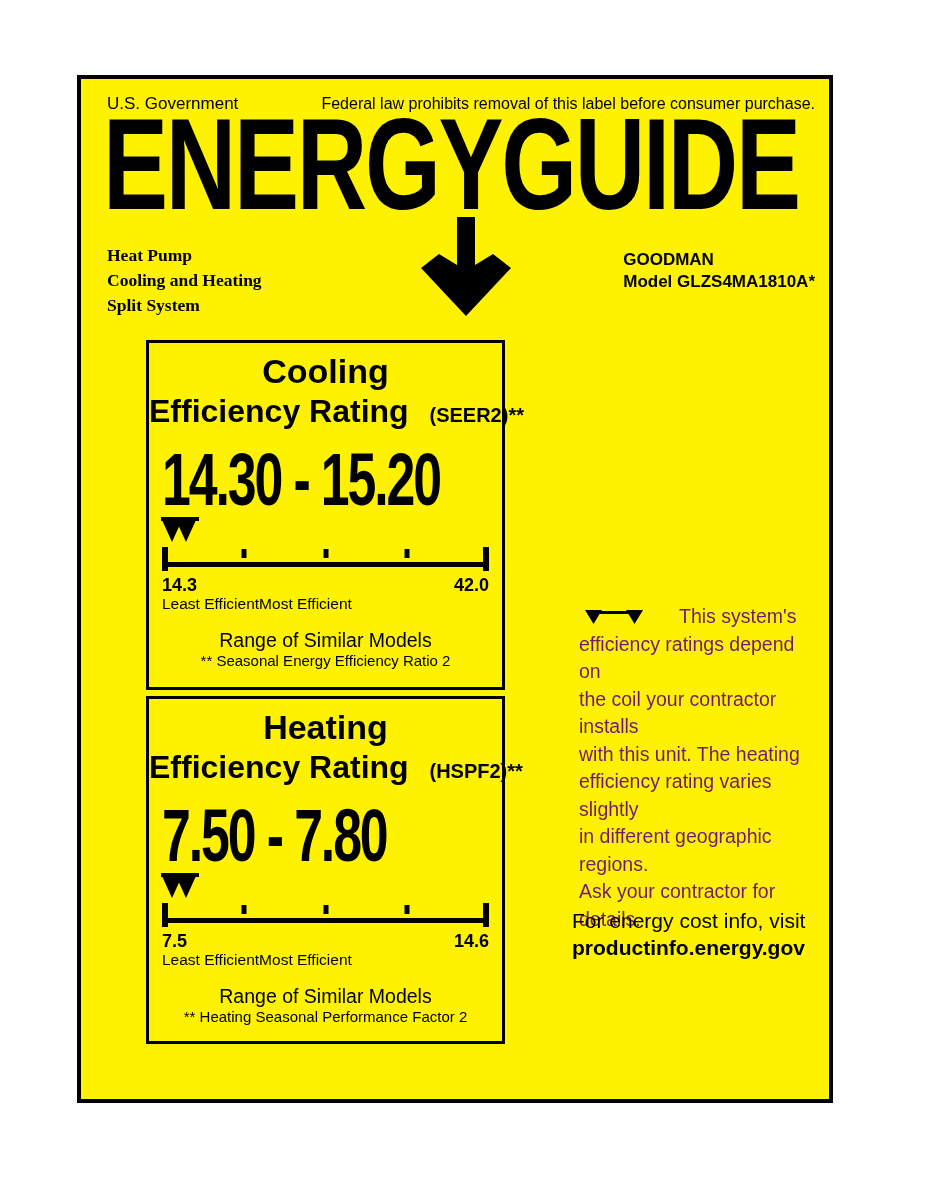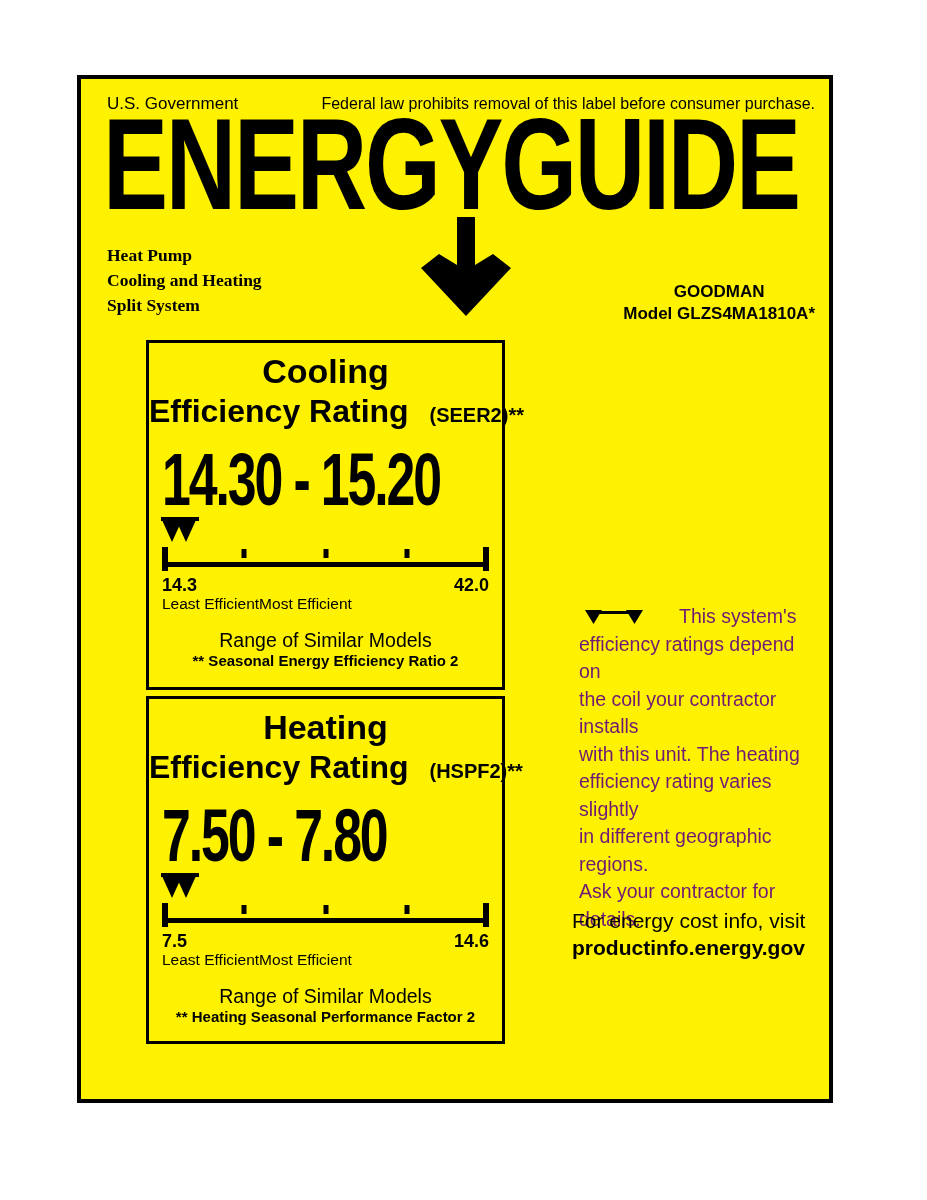--- a/index.html
+++ b/index.html
@@ -15,21 +15,21 @@
   .federal { position:absolute; right:14px; top:16px; font-size:16px; }
 
   .logo {
     position:absolute; left:22px; top:20px; font-size:130px; font-weight:bold;
     letter-spacing:-3px; line-height:1; transform:scaleX(0.75); transform-origin:left top;
     white-space:nowrap;
   }
   .logo-arrow { position:absolute; left:338px; top:138px; }
 
   .product-left { position:absolute; left:26px; top:164px; font-weight:bold; font-size:17.5px; line-height:25px; white-space:pre-line;font-family:Liberation Serif, serif; }
-  .product-right { position:absolute; right:14px; top:170px; font-weight:bold; font-size:17px; line-height:22px; text-align:center;margin-top:32px; }
+  .product-right { position:absolute; right:14px; top:170px; font-weight:bold; font-size:17px; line-height:22px; text-align:left; }
 
   .rating-box { position:absolute; left:65px; width:359px; border:3px solid #000; }
   .rating-box.cooling { top:261px; height:350px; }
   .rating-box.heating { top:617px; height:348px; }
 
   .box-title { text-align:center; font-size:34px; font-weight:bold; margin-top:8px; line-height:40px; }
   .box-subtitle { text-align:center; font-size:32px; font-weight:bold; line-height:40px; white-space:nowrap; }
   .box-subtitle .suffix { font-size:20px; letter-spacing:0;margin-left:12px; }
 
   .box-value {
@@ -42,21 +42,21 @@
   .scale-line { position:absolute; left:0; right:0; bottom:5px; height:5px; background:#000; }
   .scale-cap { position:absolute; bottom:1px; width:6px; height:24px; background:#000; }
   .scale-cap.left { left:0; } .scale-cap.right { right:0; }
   .scale-tick { position:absolute; bottom:14px; width:5px; height:9px; background:#000; transform:translateX(-50%); }
   .t25 { left:25%; } .t50 { left:50%; } .t75 { left:75%; }
 
   .scale-labels { display:flex; justify-content:space-between; margin:4px 13px 0 13px; font-size:18px; font-weight:bold; line-height:19px; }
   .scale-sublabels { display:flex; justify-content:flex-start; margin:0 13px; font-size:15.5px; line-height:18px; }
 
   .range-title { text-align:center; font-size:19.5px; margin-top:16px; line-height:23px; }
-  .range-footnote { text-align:center; font-size:15px; line-height:18px;font-weight:bold; }
+  .range-footnote { text-align:center; font-size:15px; line-height:18px; }
 
   .side-note { position:absolute; left:498px; top:524px; width:242px; font-size:19.5px; line-height:27.5px; color:#701a75; }
   .note-marker { position:absolute; left:6px; top:7px; }
   .note-text { white-space:pre-line; text-indent:100px; }
 
   .energy-info { position:absolute; left:491px; top:828px; font-size:21px; line-height:27px; }
   .energy-info .bold { font-weight:bold; }
 </style>
 </head>
 <body>

